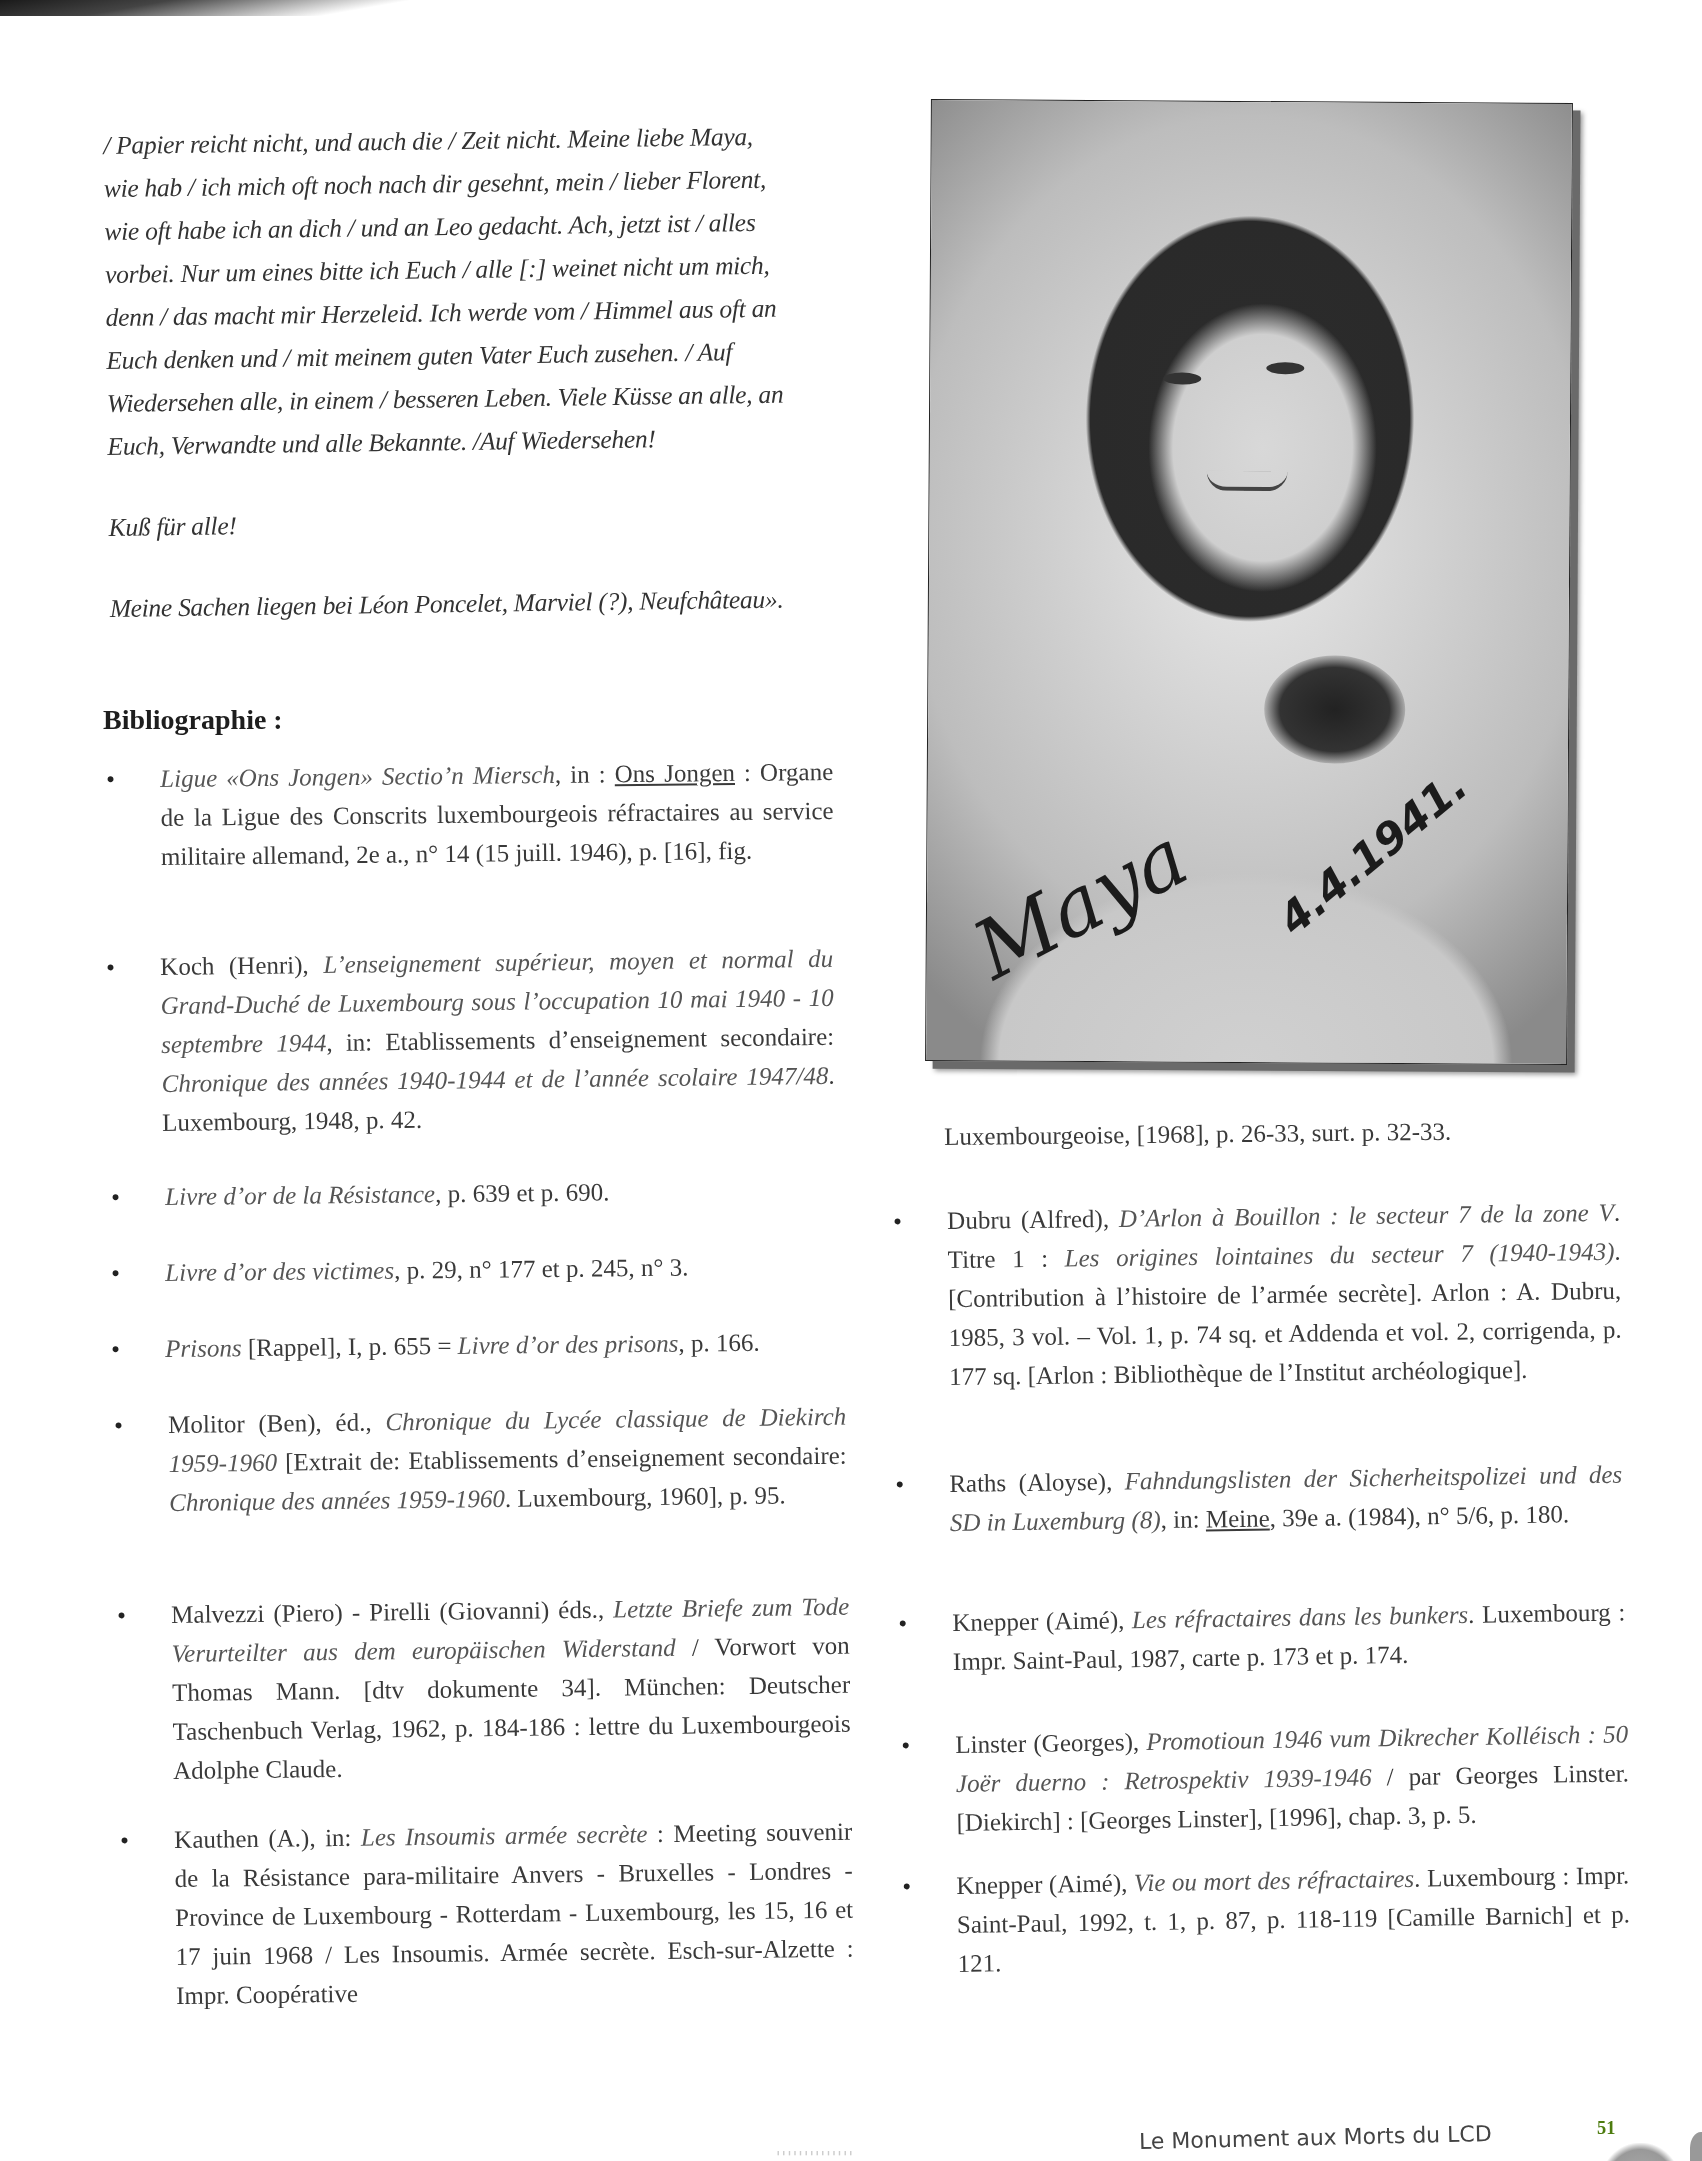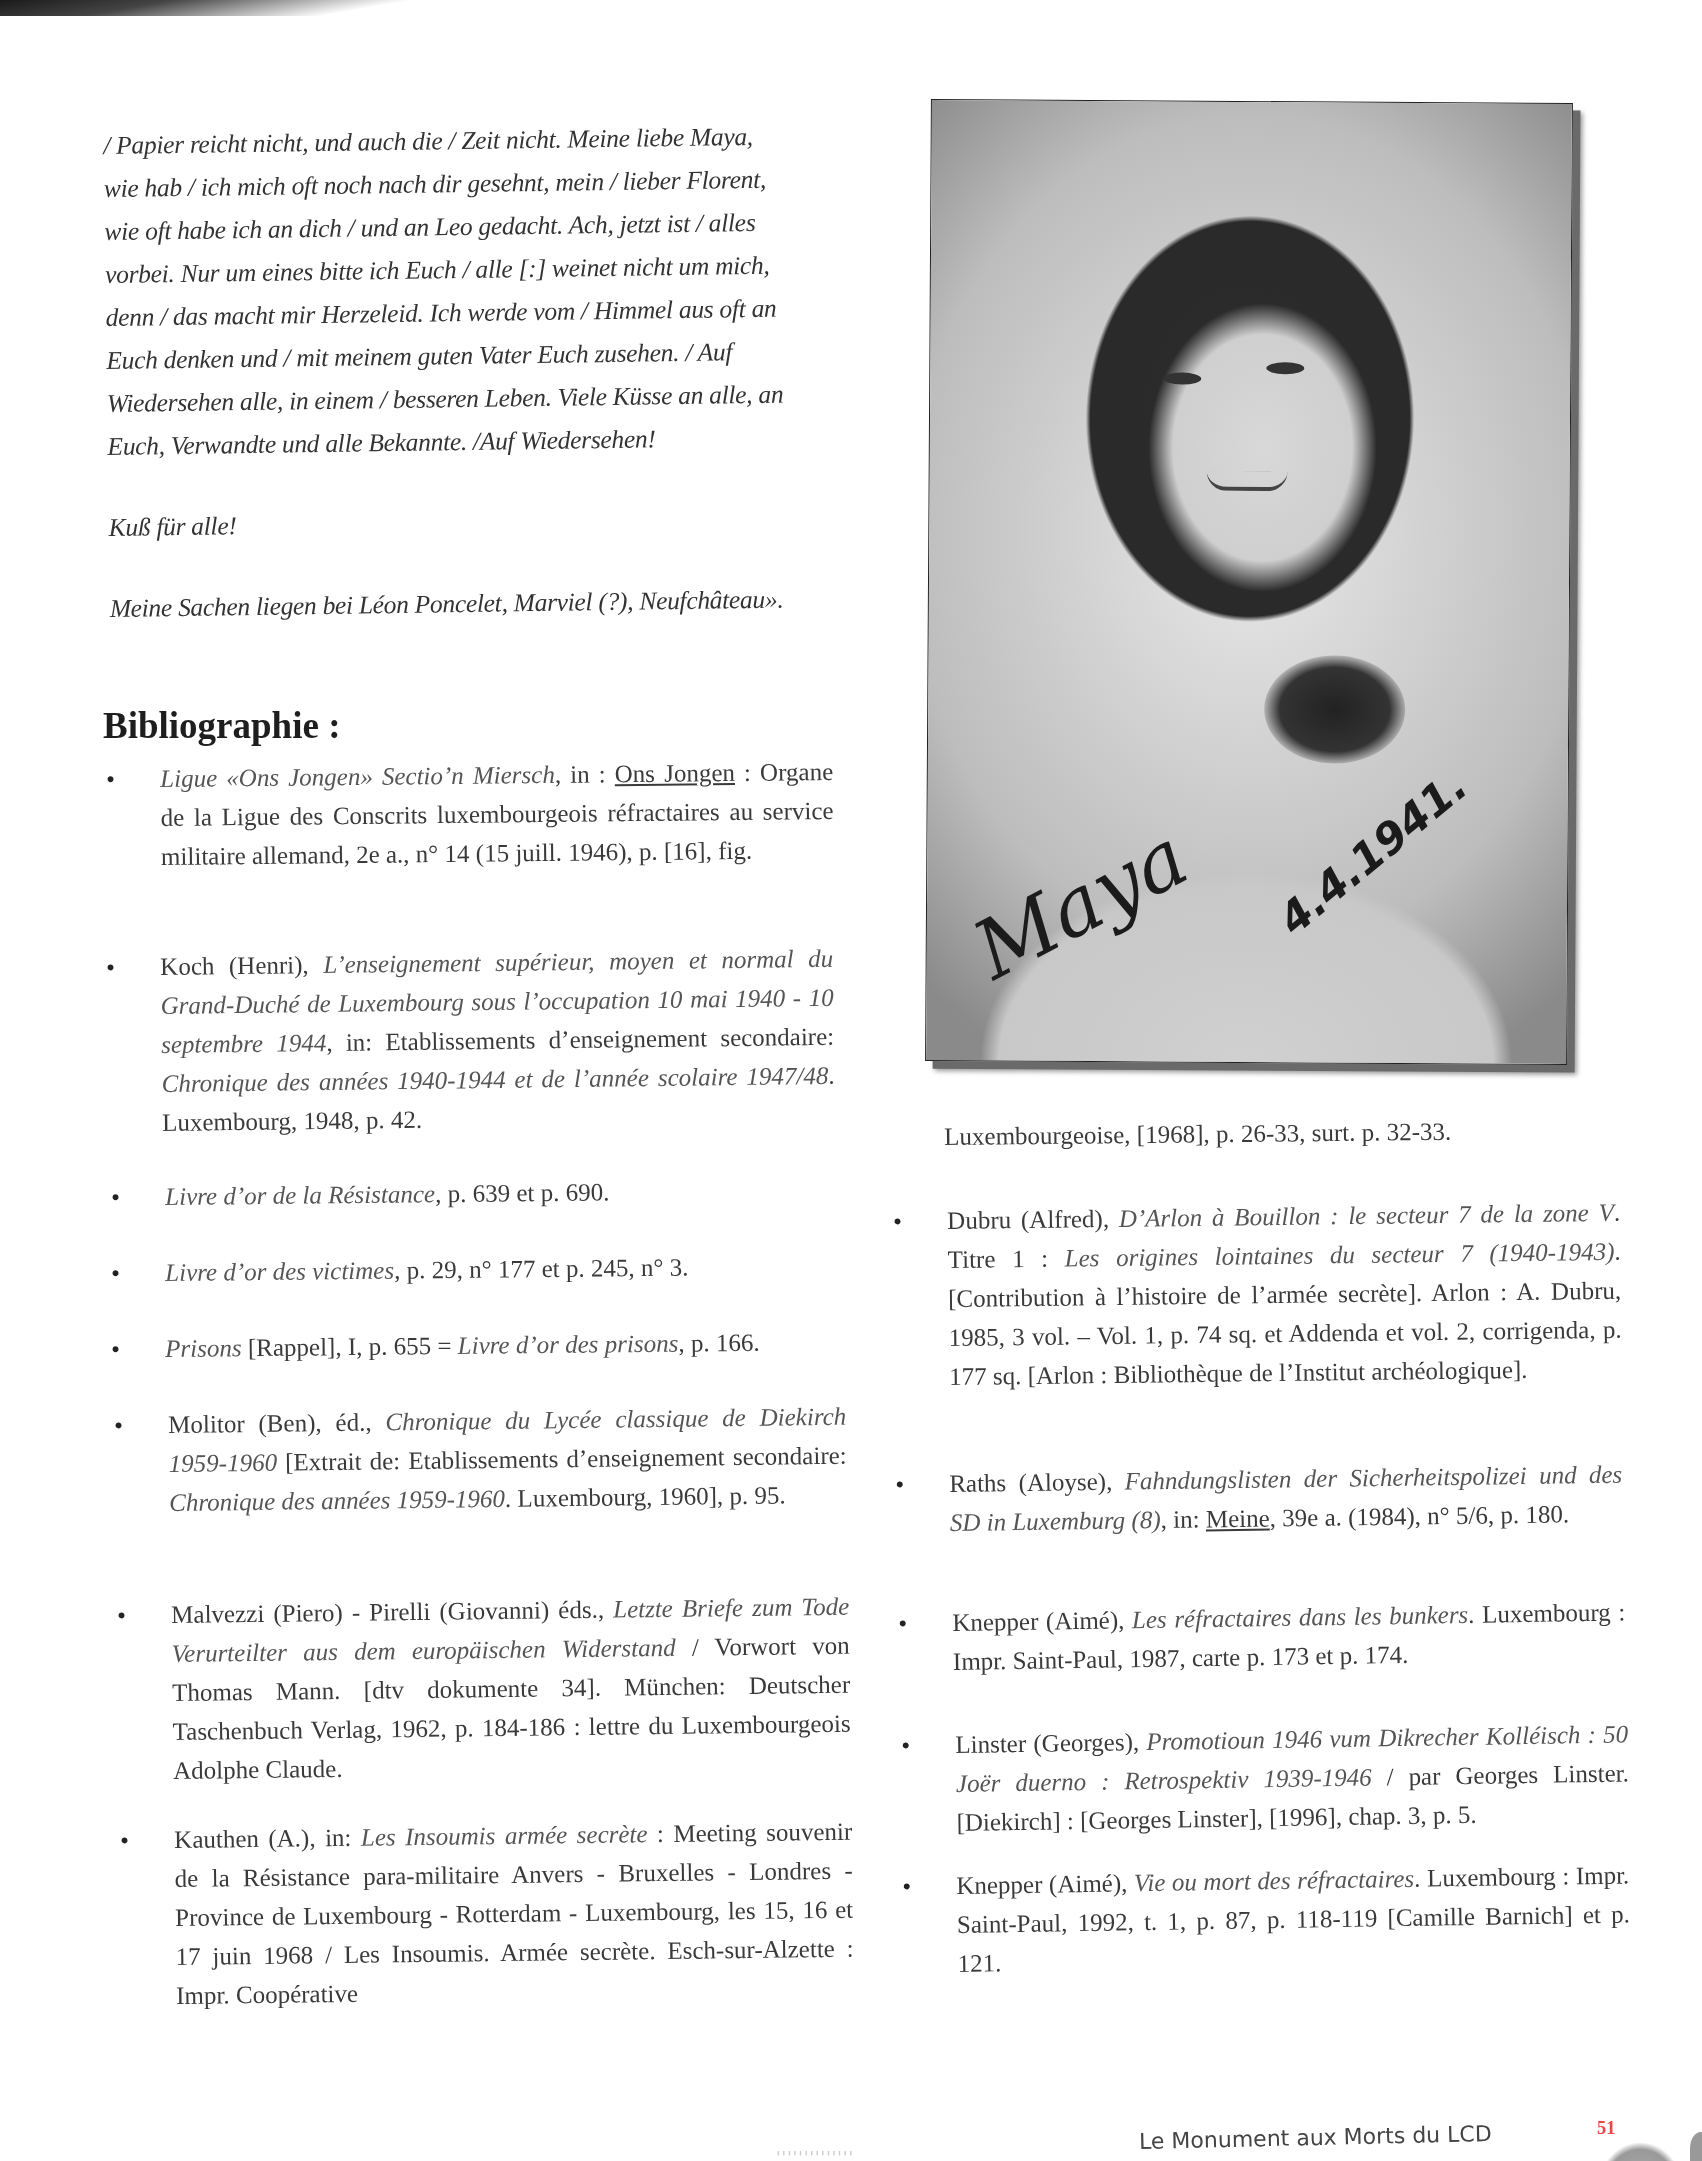--- a/index.html
+++ b/index.html
@@ -24,21 +24,21 @@
     line-height: 43px;
     color: #333;
     letter-spacing: -0.3px;
     transform: rotate(-0.8deg);
     transform-origin: left top;
   }
   .letter p { margin: 0; }
   .letter .gap { height: 38px; }
   .biblio-title {
     position: absolute; left: 0; top: 580px;
-    font-weight: bold; font-size: 37px; color: #1e1e1e;
+    font-weight: bold; font-size: 28px; color: #1e1e1e;
     font-family: "Liberation Serif", serif;
   }
   .biblio-list {
     list-style: none; margin: 0; padding: 0;
   }
   .bib-item {
     position: absolute;
     font-size: 25px;
     line-height: 39px;
     color: #3a3a3a;
@@ -86,21 +86,21 @@
     font-size: 43px; color: #1b1b1b;
     transform: rotate(-40deg); transform-origin: left bottom;
   }
   .footer-title {
     position: absolute; left: 1139px; top: 2125px;
     font-family: "DejaVu Sans", sans-serif; font-size: 22px; color: #444;
     transform: rotate(-1.3deg);
   }
   .page-number {
     position: absolute; left: 1597px; top: 2118px;
-    font-family: "Liberation Serif", serif; font-weight: bold; font-size: 18.4px; color: #ef4444;
+    font-family: "Liberation Serif", serif; font-weight: bold; font-size: 18.4px; color: #4d7c0f;
   }
   .corner-curl {
     position: absolute; left: 1600px; top: 2143px; width: 81px; height: 43px;
     background: radial-gradient(ellipse at 50% 100%, #b0b0b0 0%, #999 60%, rgba(255,255,255,0) 72%);
   }
   .corner-curl-2 {
     position: absolute; left: 1690px; top: 2132px; width: 22px; height: 33px;
     background: #999; border-radius: 50% 0 0 0;
   }
   .bottom-marks {

